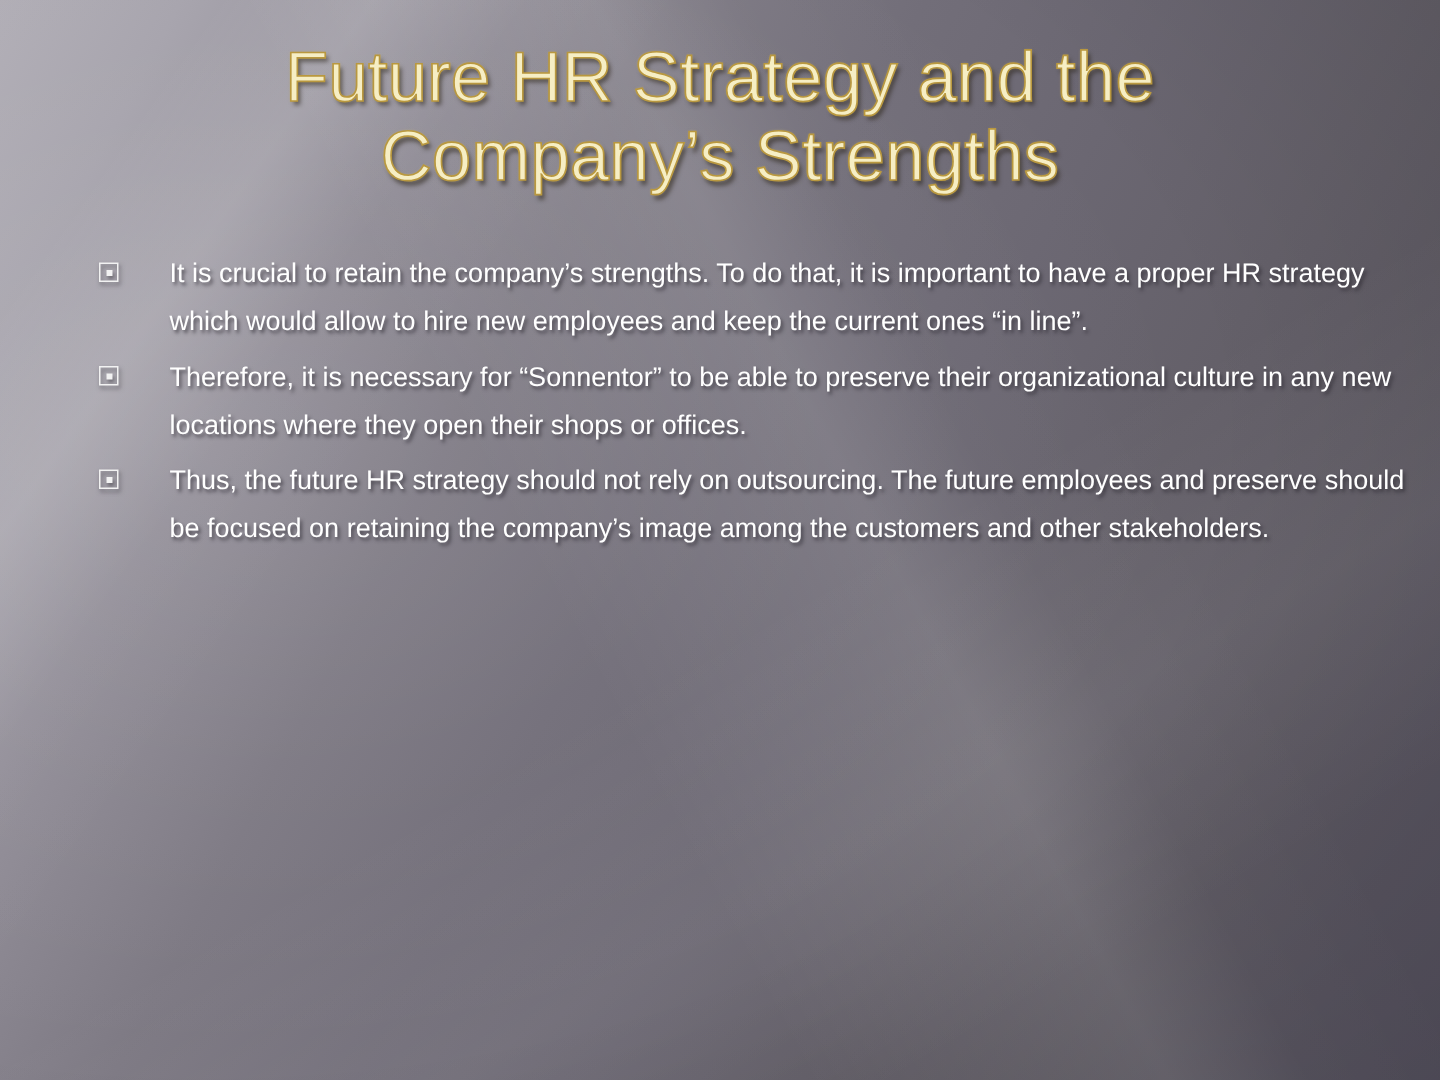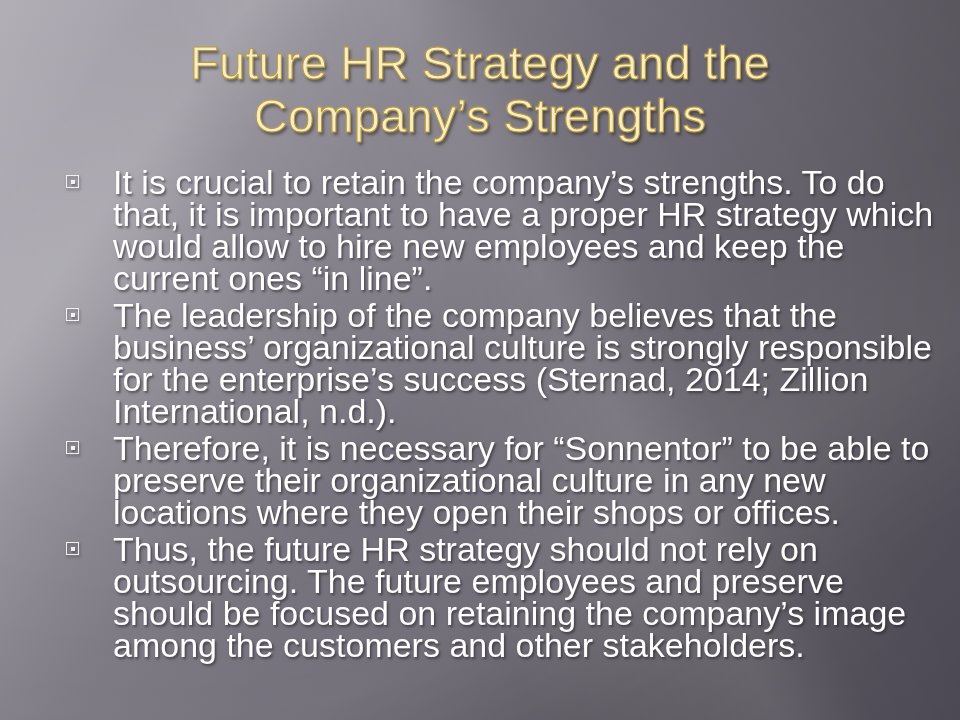--- a/index.html
+++ b/index.html
@@ -92,21 +92,21 @@
   #title-block {
     position: absolute;
     top: 24px;
     left: 40px;
     width: 880px;
     text-align: center;
     z-index: 5;
   }
 
   .slide-title {
-    margin: 12px;
+    margin: 0;
     font-family: "Liberation Sans", sans-serif;
     font-size: 47px;
     font-weight: 400;
     line-height: 53px;
     letter-spacing: 0.2px;
     color: #f6eec4;
     -webkit-text-stroke: 1.1px #b9983f;
     text-shadow:
        2px 3px 3px rgba(40,33,22,0.55),
        0 0 2px rgba(220,195,110,0.55);
@@ -150,21 +150,21 @@
     height: 4px;
     margin-left: -2px;
     margin-top: -2px;
     background: #f2f2f2;
   }
 
   .bullet-text {
     flex: 1 1 auto;
     margin-left: 34px;
     font-family: "Liberation Sans", sans-serif;
-    font-size: 34px;
+    font-size: 18px;
     line-height: 32px;
     font-weight: 400;
     color: #ffffff;
     text-shadow: 1.5px 2px 2.5px rgba(35,32,40,0.62);
     letter-spacing: 0px;
   }
 </style>
 </head>
 <body>
 
@@ -181,24 +181,20 @@
 Company’s Strengths</h1>
   </div>
 
   <div id="body-block">
 
     <div class="bullet-row">
       <span class="bullet-marker"></span>
       <span class="bullet-text">It is crucial to retain the company’s strengths. To do that, it is important to have a proper HR strategy which would allow to hire new employees and keep the current ones “in line”.</span>
     </div>
 
-    <div class="bullet-row">
-      <span class="bullet-marker"></span>
-      <span class="bullet-text">The leadership of the company believes that the business’ organizational culture is strongly responsible for the enterprise’s success (Sternad, 2014; Zillion International, n.d.).</span>
-    </div>
 
     <div class="bullet-row">
       <span class="bullet-marker"></span>
       <span class="bullet-text">Therefore, it is necessary for “Sonnentor” to be able to preserve their organizational culture in any new locations where they open their shops or offices.</span>
     </div>
 
     <div class="bullet-row">
       <span class="bullet-marker"></span>
       <span class="bullet-text">Thus, the future HR strategy should not rely on outsourcing. The future employees and preserve should be focused on retaining the company’s image among the customers and other stakeholders.</span>
     </div>

